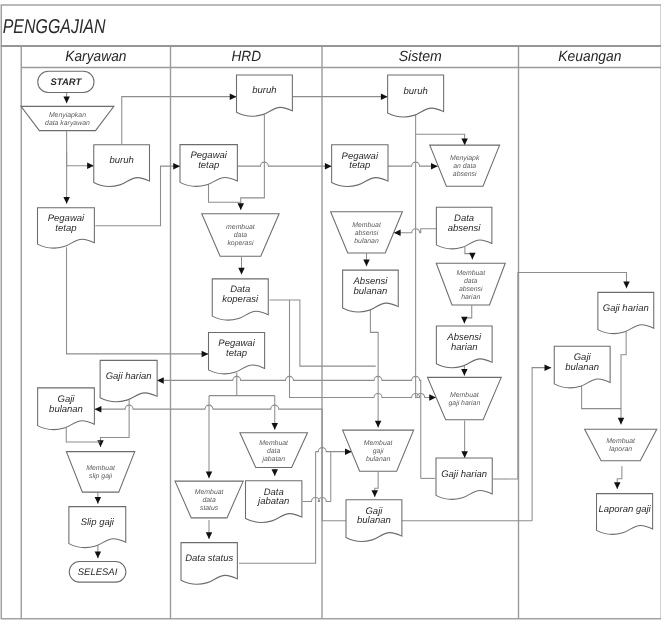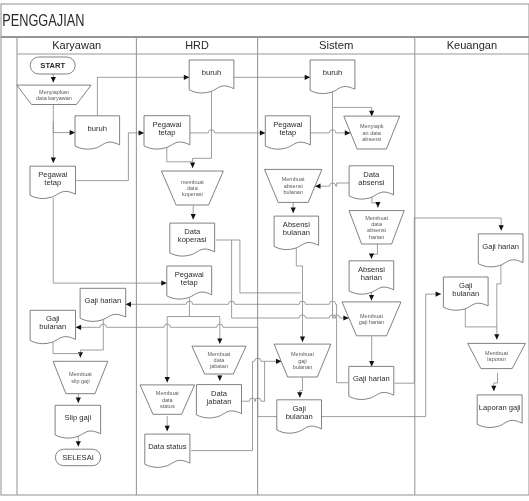--- a/index.html
+++ b/index.html
@@ -1,18 +1,18 @@
 <!DOCTYPE html>
 <html><head>
 <meta charset="utf-8">
 <title>PENGGAJIAN</title>
 <style>
   html,body{margin:0;padding:0;background:#ffffff;}
   body{width:529px;height:501px;overflow:hidden;font-family:"Liberation Sans",sans-serif;}
-  #root{position:relative;width:453px;height:501px;}
+  #root{position:relative;width:453px;height:501px;font-style:italic;}
   svg{position:absolute;left:0;top:0;}
   text{will-change:opacity;}
   .ttl{font-size:16px;fill:#2b2b2b;}
   .hdr{font-size:11.8px;fill:#262626;}
   .n1{font-size:7.6px;fill:#2b2b2b;}
   .n2{font-size:5.5px;fill:#5a5a5a;}
   .shp{fill:#ffffff;stroke:#6c6c6c;stroke-width:0.85;}
   .lin{fill:none;stroke:#8d8d8d;stroke-width:0.85;}
   .frm{fill:none;stroke:#9a9a9a;stroke-width:1.1;}
   .frm2{fill:none;stroke:#5d5d5d;stroke-width:1.1;}

